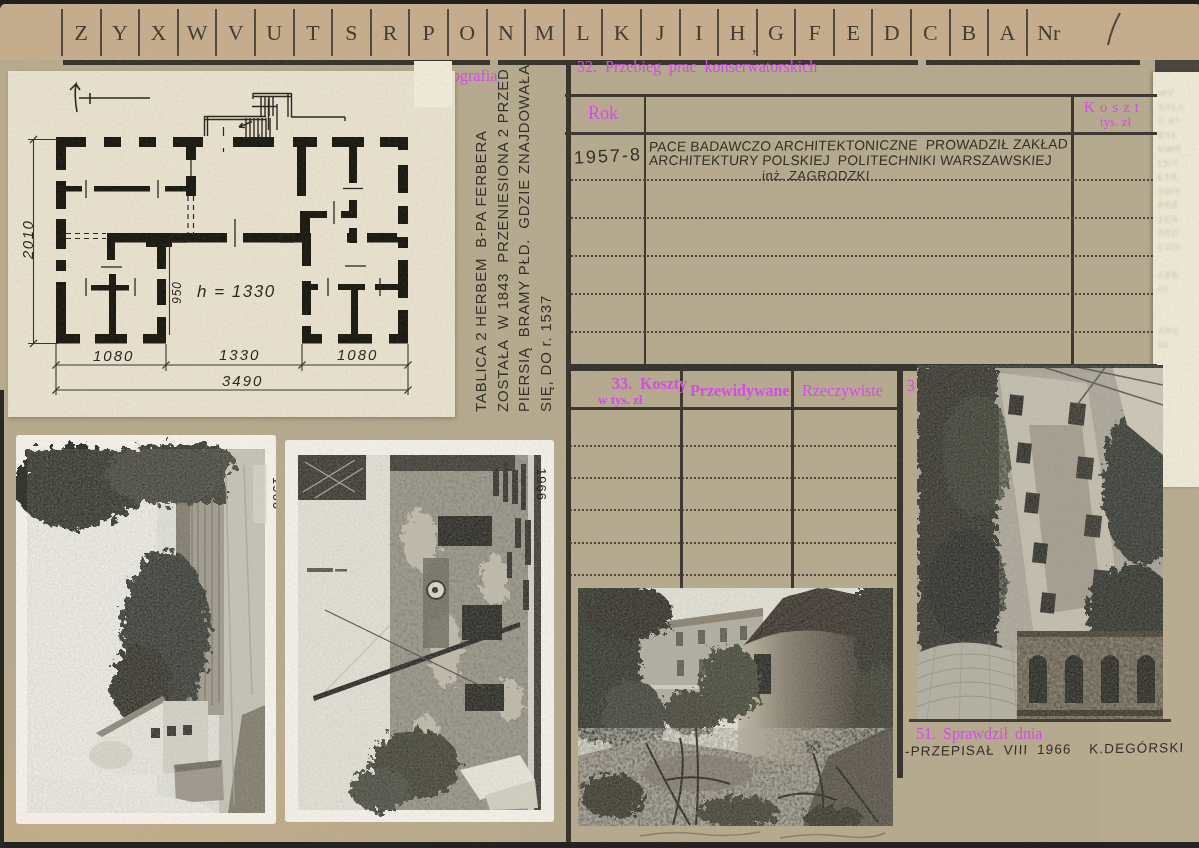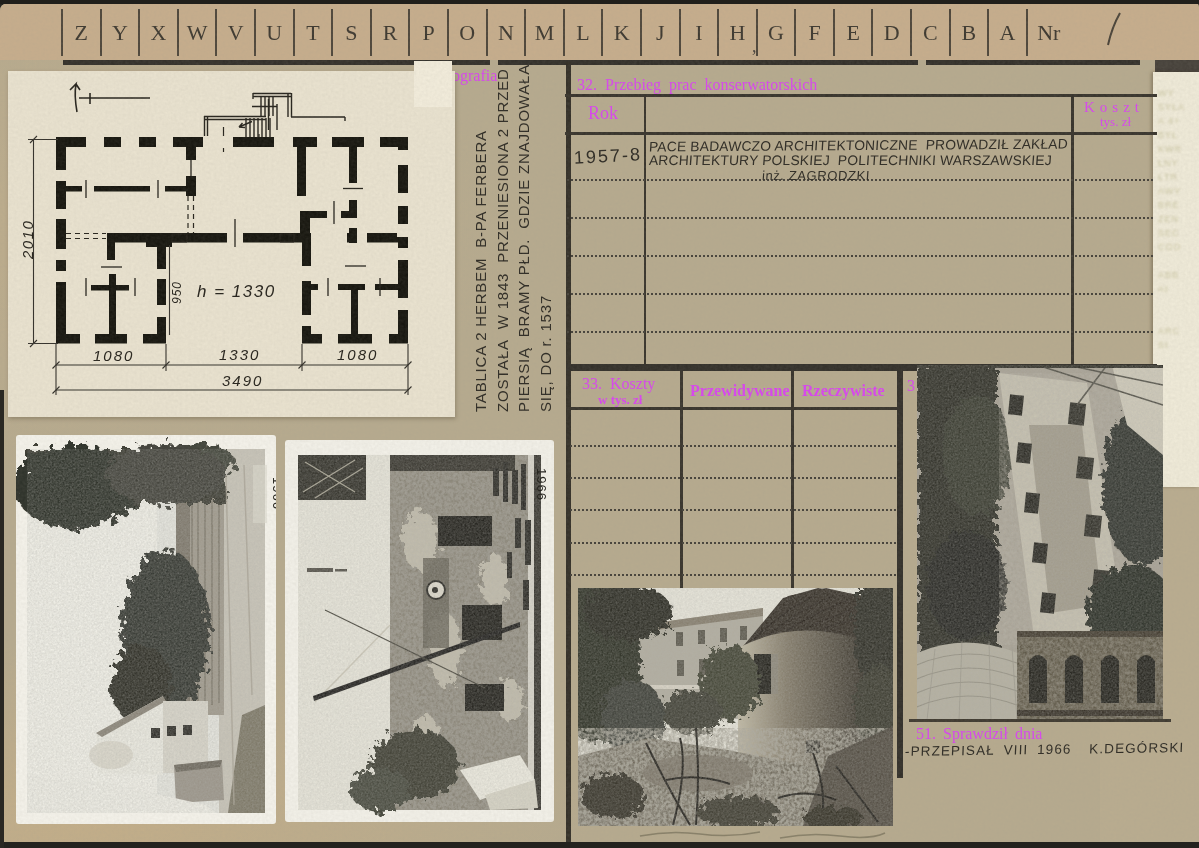--- a/index.html
+++ b/index.html
@@ -65,21 +65,21 @@
 <div class="abs" style="left:63px;top:60px;width:427px;height:5px;background:#33302a;"></div>
 
 <div class="abs" style="left:498px;top:60px;width:420px;height:5px;background:#33302a;"></div>
 
 <div class="abs" style="left:926px;top:60px;width:214px;height:5px;background:#33302a;"></div>
 
 <div class="abs" style="left:566px;top:62px;width:5px;height:781px;background:#343028;"></div>
 
 <div class="abs serif" style="left:452px;top:67px;font-size:16px;">ografia</div>
 
-<div class="abs serif" style="left:577px;top:76px;font-size:16px;word-spacing:4px;">32. Przebieg prac konserwatorskich</div>
+<div class="abs serif" style="left:577px;top:58px;font-size:16px;word-spacing:4px;">32. Przebieg prac konserwatorskich</div>
 
 <div class="abs" style="left:565px;top:94px;width:592px;height:3px;background:#38342c;"></div>
 
 <div class="abs" style="left:565px;top:132px;width:592px;height:3px;background:#38342c;"></div>
 
 <div class="abs" style="left:644px;top:94px;width:2px;height:272px;background:#38342c;"></div>
 
 <div class="abs" style="left:1071px;top:94px;width:3px;height:272px;background:#38342c;"></div>
 
 <div class="abs" style="left:567px;top:179px;width:588px;height:1.6px;background-image:repeating-linear-gradient(90deg,#46423a 0 1.6px,transparent 1.6px 4px);"></div>
@@ -111,26 +111,26 @@
 <div class="abs" style="left:791px;top:371px;width:2.5px;height:218px;background:#38342c;"></div>
 
 <div class="abs" style="left:897px;top:368px;width:6px;height:410px;background:#33302a;"></div>
 
 <div class="abs" style="left:570px;top:445px;width:327px;height:1.6px;background-image:repeating-linear-gradient(90deg,#46423a 0 1.6px,transparent 1.6px 4px);"></div>
 <div class="abs" style="left:570px;top:477px;width:327px;height:1.6px;background-image:repeating-linear-gradient(90deg,#46423a 0 1.6px,transparent 1.6px 4px);"></div>
 <div class="abs" style="left:570px;top:509px;width:327px;height:1.6px;background-image:repeating-linear-gradient(90deg,#46423a 0 1.6px,transparent 1.6px 4px);"></div>
 <div class="abs" style="left:570px;top:542px;width:327px;height:1.6px;background-image:repeating-linear-gradient(90deg,#46423a 0 1.6px,transparent 1.6px 4px);"></div>
 <div class="abs" style="left:570px;top:574px;width:327px;height:1.6px;background-image:repeating-linear-gradient(90deg,#46423a 0 1.6px,transparent 1.6px 4px);"></div>
 
-<div class="abs serif" style="left:582px;top:375px;font-size:16px;font-weight:normal;">33.&nbsp; Koszty</div>
+<div class="abs serif" style="left:612px;top:375px;font-size:16px;font-weight:bold;">33.&nbsp; Koszty</div>
 <div class="abs serif" style="left:598px;top:392px;font-size:13px;font-weight:bold;">w tys. zł</div>
 
 <div class="abs serif" style="left:690px;top:382px;font-size:16px;font-weight:bold;">Przewidywane</div>
 
-<div class="abs serif" style="left:802px;top:382px;font-size:16px;font-weight:bold;">Rzeczywiste</div>
+<div class="abs serif" style="left:802px;top:382px;font-size:16px;font-weight:normal;">Rzeczywiste</div>
 
 <div class="abs serif" style="left:907px;top:377px;font-size:16px;">3</div>
 
 <div class="abs" style="left:8px;top:71px;width:447px;height:346px;background:#e9e2cf;box-shadow:1px 2px 4px rgba(60,50,30,0.3);"></div>
 
 <div class="abs" style="left:414px;top:61px;width:38px;height:46px;background:#f2ecdb;"></div>
 
 <svg class="abs" style="left:8px;top:73px;" width="447" height="344" viewBox="8 73 447 344">
   <g fill="#17160f" stroke="none">
 

